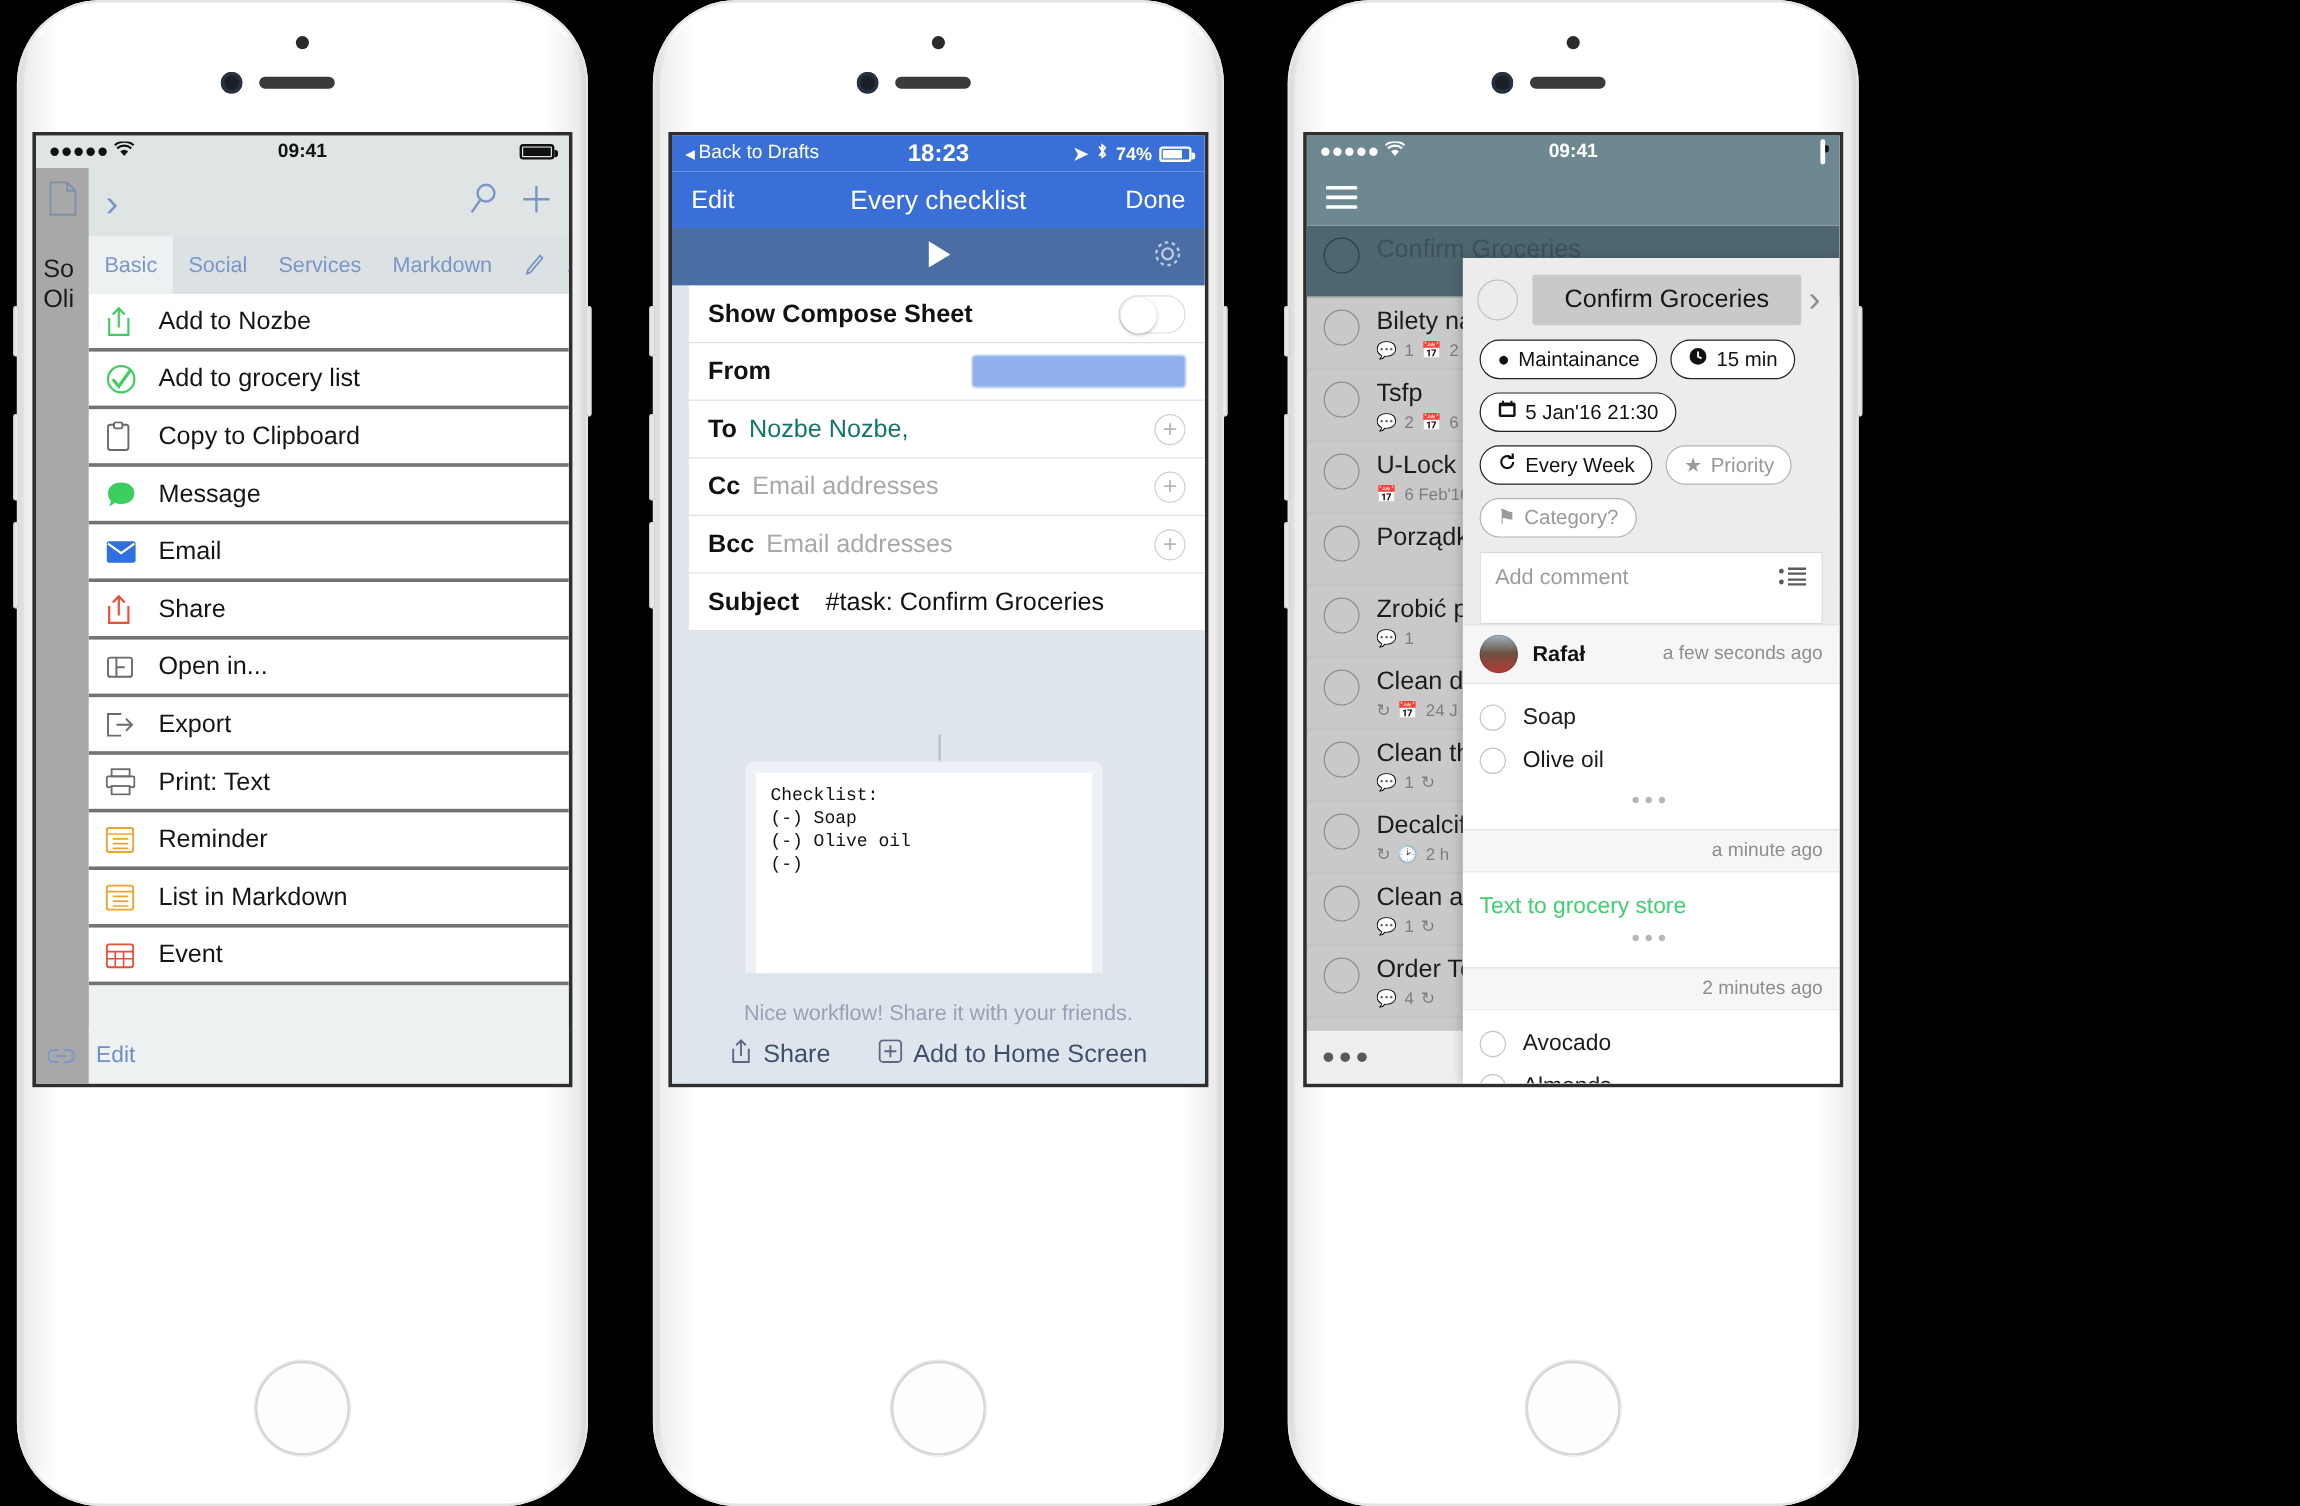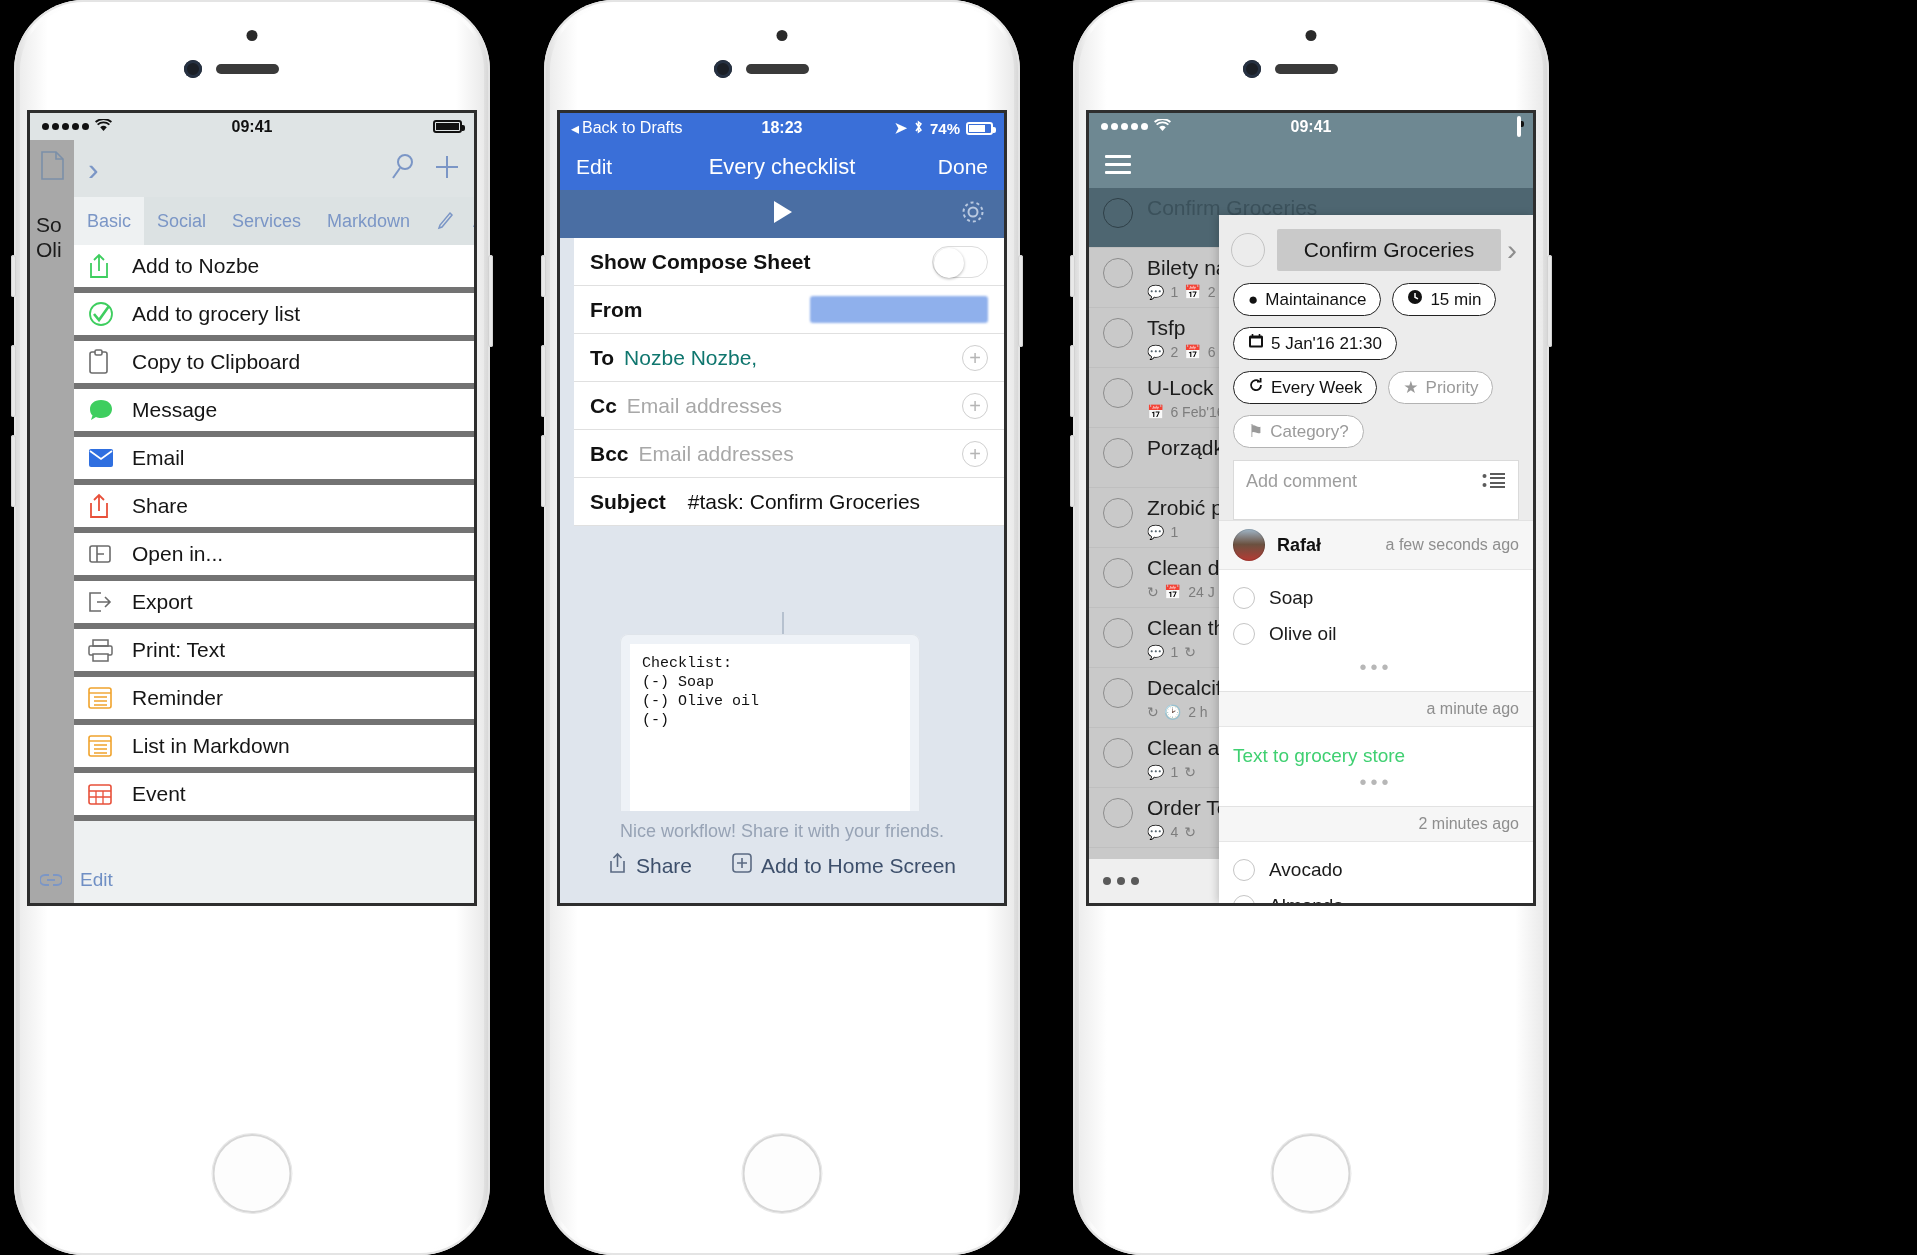--- a/index.html
+++ b/index.html
@@ -65,28 +65,28 @@
 
   .p1-panel { position:absolute; left:44px; top:0; right:0; bottom:0; background:#eef1f2; }
   .p1-navbar { height:57px; background:#dfe4e5; display:flex; align-items:center; padding:0 14px; }
   .p1-chev { color:#7b96c6; font-size:32px; font-weight:300; line-height:1; }
   .p1-nav-right { margin-left:auto; display:flex; align-items:center; gap:18px; color:#7b96c6; }
   .p1-tabs { height:48px; background:#dce2e3; display:flex; align-items:flex-start; font-size:18px; }
   .p1-tab { padding:0 13px; color:#7b96c6; height:100%; display:flex; align-items:center; }
   .p1-tab.active { background:#eef1f2; }
   .p1-tab.pencil { padding:0 6px 0 14px; }
   .p1-list { background:#fff; }
-  .p1-item { height:48px; display:flex; align-items:center; padding:0 14px; border-bottom:6px solid #737373; font-size:21px; color:#151515; }
+  .p1-item { height:48px; display:flex; align-items:center; padding:0 14px; border-bottom:3px solid #737373; font-size:21px; color:#151515; }
   .p1-icwrap { width:44px; display:flex; align-items:center; justify-content:flex-start; }
   .p1-foot { position:absolute; left:0; right:0; bottom:0; height:46px; background:#eef1f2; display:flex; align-items:center; padding-left:6px; font-size:19px; color:#6f8fc4; }
 
   
   .p2-statusbar { height:30px; background:#3a6fd8; color:#fff; display:flex; align-items:center; padding:0 11px; font-size:15px; position:relative; }
   .p2-back { display:flex; align-items:center; gap:3px; font-size:16px; }
-  .p2-time { position:absolute; left:0; right:0; text-align:center; font-size:16px; font-weight:bold; }
+  .p2-time { position:absolute; left:0; right:0; text-align:center; font-size:20px; font-weight:bold; }
   .p2-sbr { margin-left:auto; display:flex; align-items:center; gap:6px; font-size:15px; font-weight:bold; }
   .batt-w { width:27px; height:13px; border:2px solid #fff; border-radius:3px; position:relative; }
   .batt-w::after { content:""; position:absolute; right:-5px; top:3px; width:3px; height:6px; background:#fff; border-radius:0 2px 2px 0; }
   .batt-w i { position:absolute; left:1px; top:1px; bottom:1px; width:68%; background:#fff; display:block; }
   .p2-navbar { height:47px; background:#3a6fd8; color:#fff; display:flex; align-items:center; padding:0 16px; position:relative; }
   .p2-nav-title { position:absolute; left:0; right:0; text-align:center; font-size:22px; }
   .p2-nav-left, .p2-nav-right { font-size:21px; position:relative; z-index:2; }
   .p2-nav-right { margin-left:auto; }
   .p2-toolbar { height:48px; background:#4a6ea3; display:flex; align-items:center; justify-content:center; position:relative; }
   .p2-gear { position:absolute; right:18px; top:50%; transform:translateY(-50%); }
@@ -100,21 +100,21 @@
   .p2-toggle b { position:absolute; left:1px; top:1px; width:30px; height:30px; border-radius:50%; background:#fff; box-shadow:0 1px 3px rgba(0,0,0,.3); display:block; }
   .p2-redact { margin-left:auto; width:178px; height:27px; border-radius:3px; background:#8fb0ec; filter: blur(1px); }
   .p2-plus { margin-left:auto; width:26px; height:26px; border-radius:50%; border:1.5px solid #cfcfcf; color:#b5b5b5; display:flex; align-items:center; justify-content:center; font-size:20px; line-height:1; }
   .p2-connector { position:absolute; left:50%; top:374px; width:2px; height:22px; background:#b6c1cf; }
   .p2-card { position:absolute; left:60px; top:396px; width:300px; height:258px; background:#eef2f7; border-radius:8px; box-shadow: inset 0 0 0 1px #dfe4ea; }
   .p2-code { position:absolute; left:10px; top:10px; right:10px; height:205px; background:#fff; font-family:"Liberation Mono", monospace; font-size:15px; line-height:19px; padding:10px 12px; color:#111; white-space:pre; }
   .p2-card-foot { position:absolute; left:0; right:0; bottom:0; height:44px; }
   .p2-expand { position:absolute; left:12px; bottom:10px; color:#b9c0c9; }
   .p2-share { position:absolute; right:14px; bottom:8px; color:#9aa4b0; }
   .p2-bottom { position:absolute; left:0; right:0; bottom:0; height:92px; background:#dfe5ed; text-align:center; }
-  .p2-nice { font-size:18px; color:#97a3b5; padding-top:10px; }
+  .p2-nice { font-size:18px; color:#97a3b5; padding-top:23px; }
   .p2-actions { display:flex; align-items:center; justify-content:center; gap:40px; margin-top:10px; font-size:21px; color:#3d4f6b; }
   .p2-act { display:flex; align-items:center; gap:9px; }
 
   
   .p3-statusbar { height:27px; background:#6e8892; color:#fff; display:flex; align-items:center; padding:0 12px; font-size:15px; font-weight:bold; position:relative; }
   .dot5w { width:7px; height:7px; border-radius:50%; background:#fff; display:inline-block; }
   .p3-time { position:absolute; left:0; right:0; text-align:center; font-size:16px; }
   .p3-sbr { margin-left:auto; }
   .p3-navbar { height:48px; background:#6e8892; display:flex; align-items:center; padding:0 16px; }
   .burger { width:26px; }

